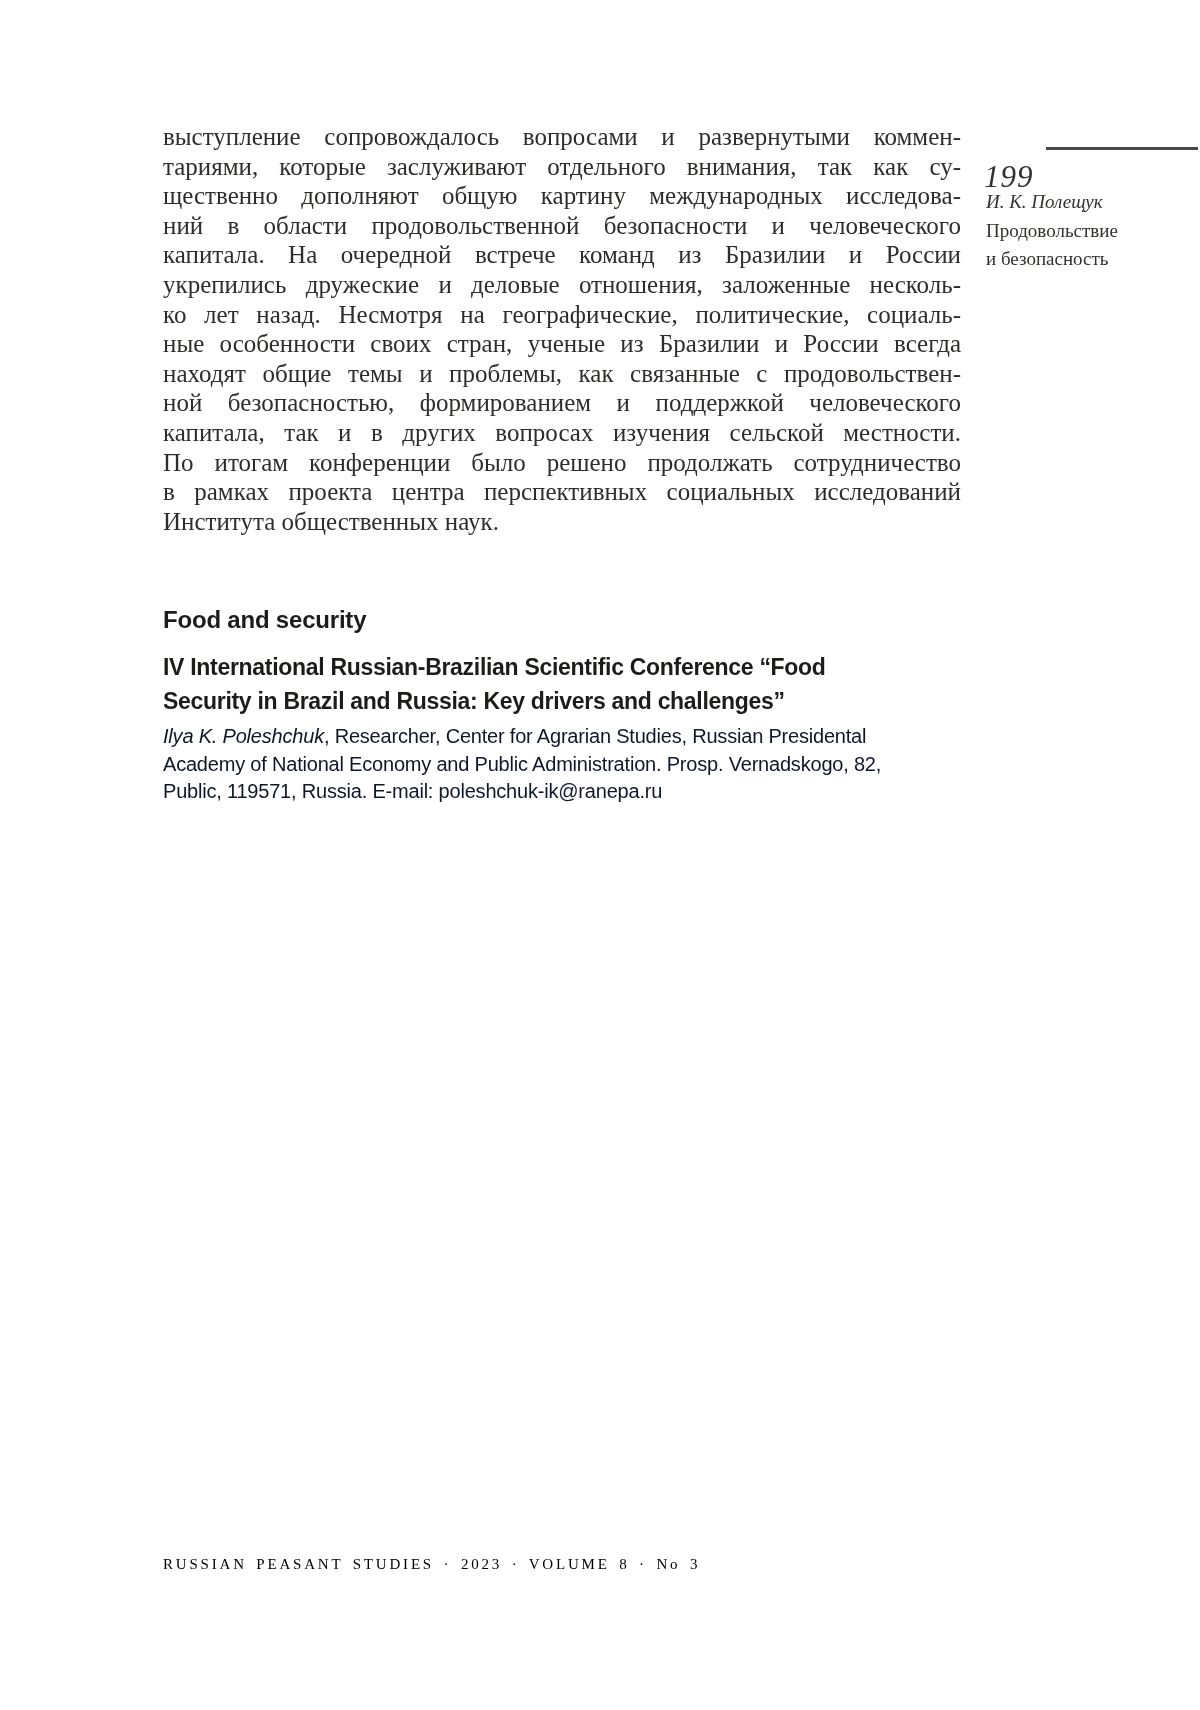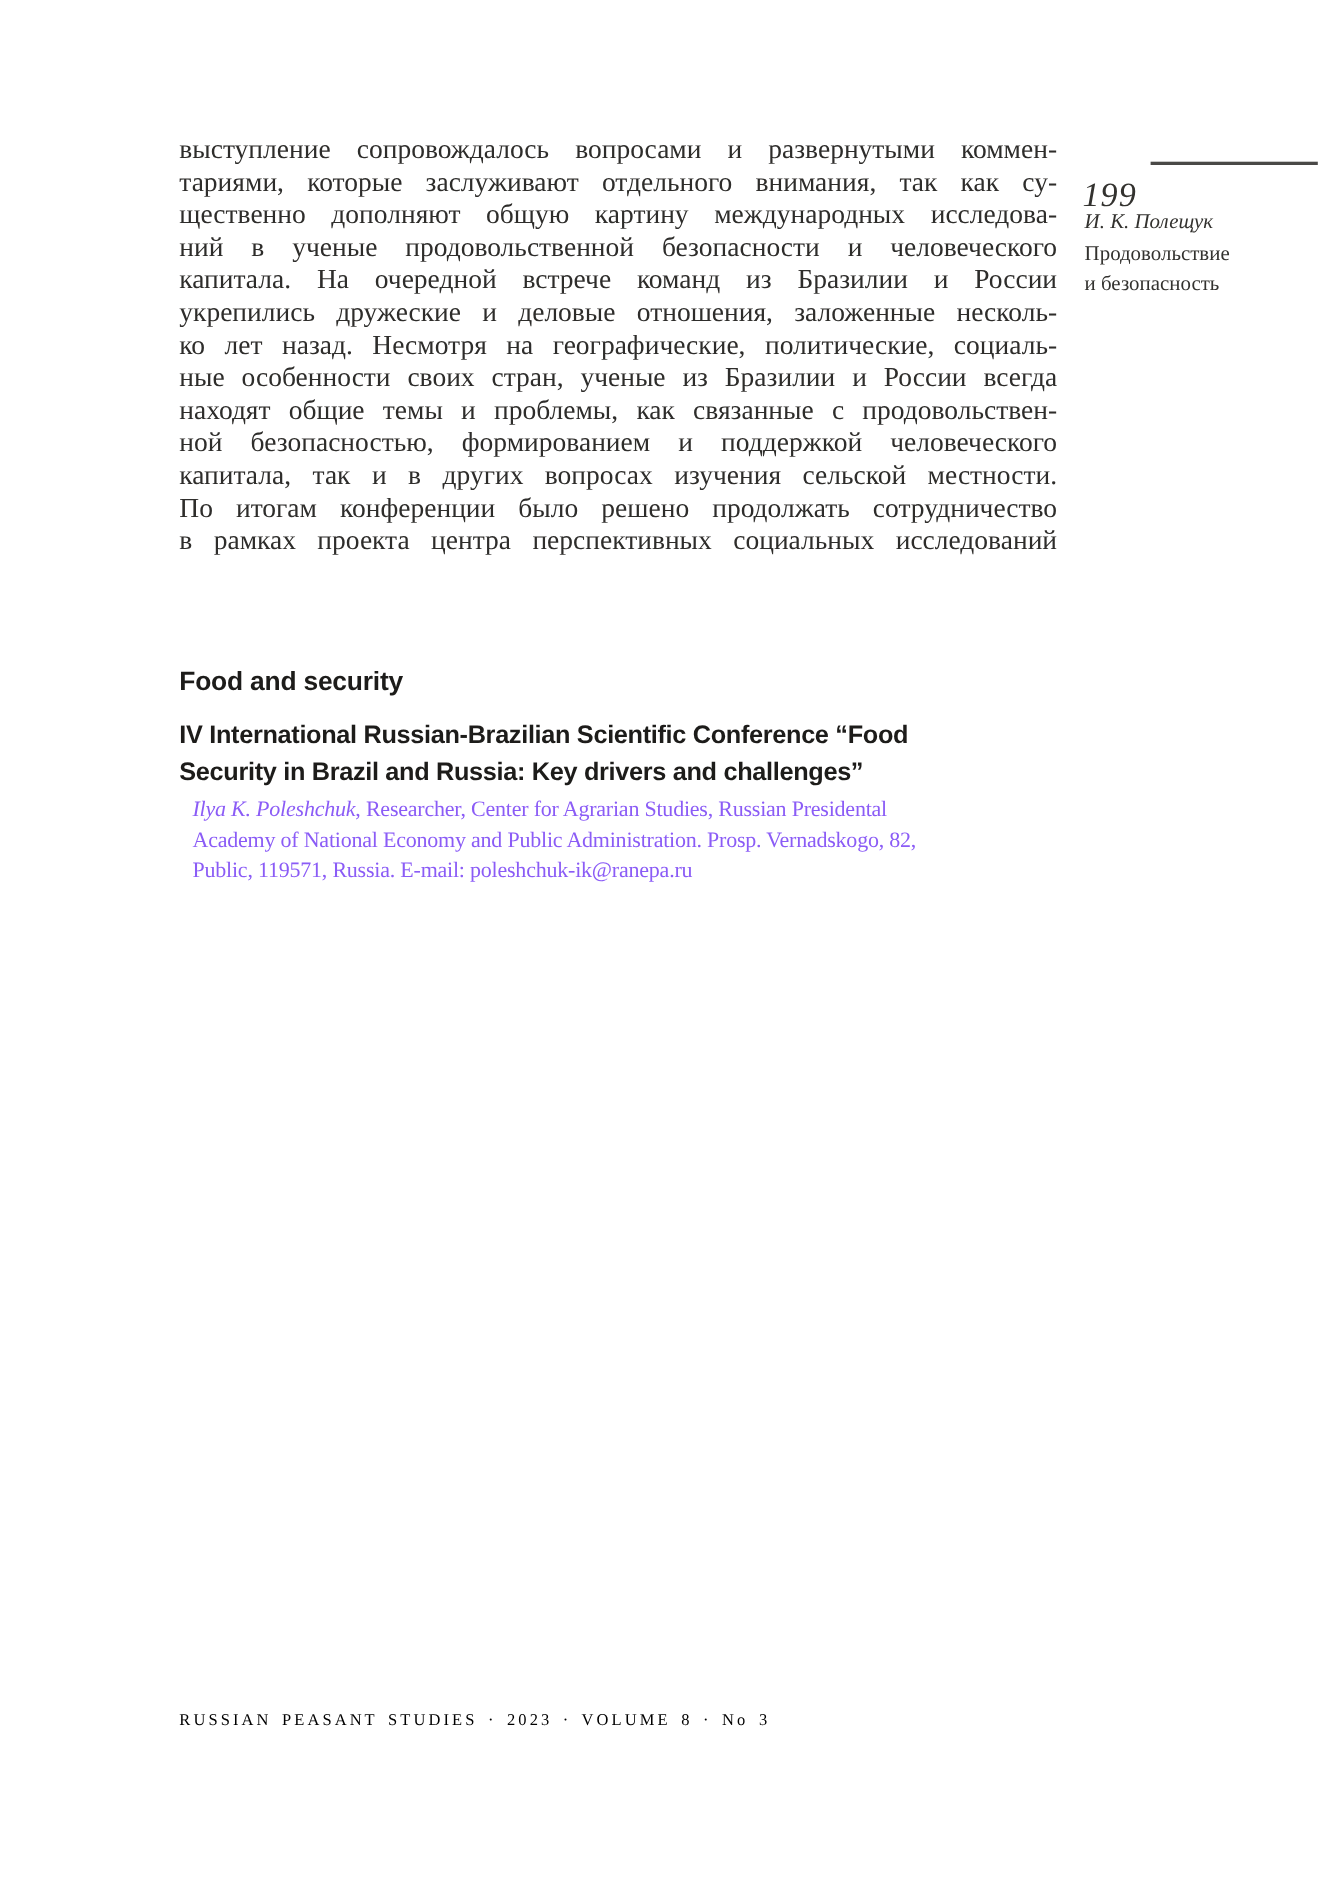--- a/index.html
+++ b/index.html
@@ -82,28 +82,28 @@
     width: 760px;
     font-family: "Liberation Sans", sans-serif;
     font-weight: bold;
     font-size: 23px;
     line-height: 33.5px;
     letter-spacing: -0.3px;
     color: #1d1c1a;
   }
   .author-block {
     position: absolute;
-    left: 175px;
+    left: 163px;
     top: 723px;
     width: 760px;
-    font-family: Liberation Serif, serif;
+    font-family: Liberation Sans, sans-serif;
     font-size: 20px;
     line-height: 27.5px;
     letter-spacing: -0.2px;
-    color: #8b5cf6;
+    color: #0f172a;
   }
   .author-block .italic { font-style: italic; }
 
   
   .footer {
     position: absolute;
     left: 163px;
     top: 1556px;
     font-family: "Liberation Serif", serif;
     font-size: 15px;
@@ -124,30 +124,31 @@
   <div class="margin-note">
     <div class="mn-author">И. К. Полещук</div>
     <div>Продовольствие</div>
     <div>и безопасность</div>
   </div>
 
   <div class="body-ru">
     <div class="line">выступление сопровождалось вопросами и развернутыми коммен-</div>
     <div class="line">тариями, которые заслуживают отдельного внимания, так как су-</div>
     <div class="line">щественно дополняют общую картину международных исследова-</div>
-    <div class="line">ний в ученые продовольственной безопасности и человеческого</div>
+    <div class="line">ний в области продовольственной безопасности и человеческого</div>
     <div class="line">капитала. На очередной встрече команд из Бразилии и России</div>
     <div class="line">укрепились дружеские и деловые отношения, заложенные несколь-</div>
     <div class="line">ко лет назад. Несмотря на географические, политические, социаль-</div>
     <div class="line">ные особенности своих стран, ученые из Бразилии и России всегда</div>
     <div class="line">находят общие темы и проблемы, как связанные с продовольствен-</div>
     <div class="line">ной безопасностью, формированием и поддержкой человеческого</div>
     <div class="line">капитала, так и в других вопросах изучения сельской местности.</div>
     <div class="line">По итогам конференции было решено продолжать сотрудничество</div>
     <div class="line">в рамках проекта центра перспективных социальных исследований</div>
+    <div class="line last">Института общественных наук.</div>
   </div>
 
   <div class="section-heading">Food and security</div>
 
   <div class="article-title">
     <div>IV International Russian-Brazilian Scientific Conference “Food</div>
     <div>Security in Brazil and Russia: Key drivers and challenges”</div>
   </div>
 
   <div class="author-block">

